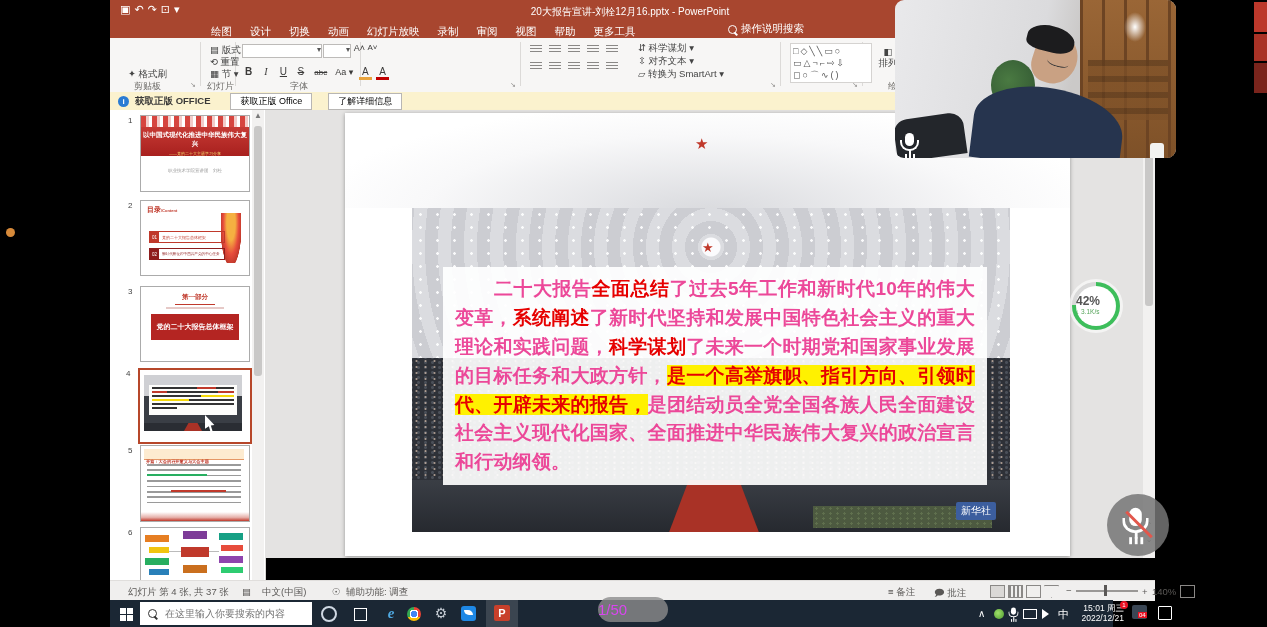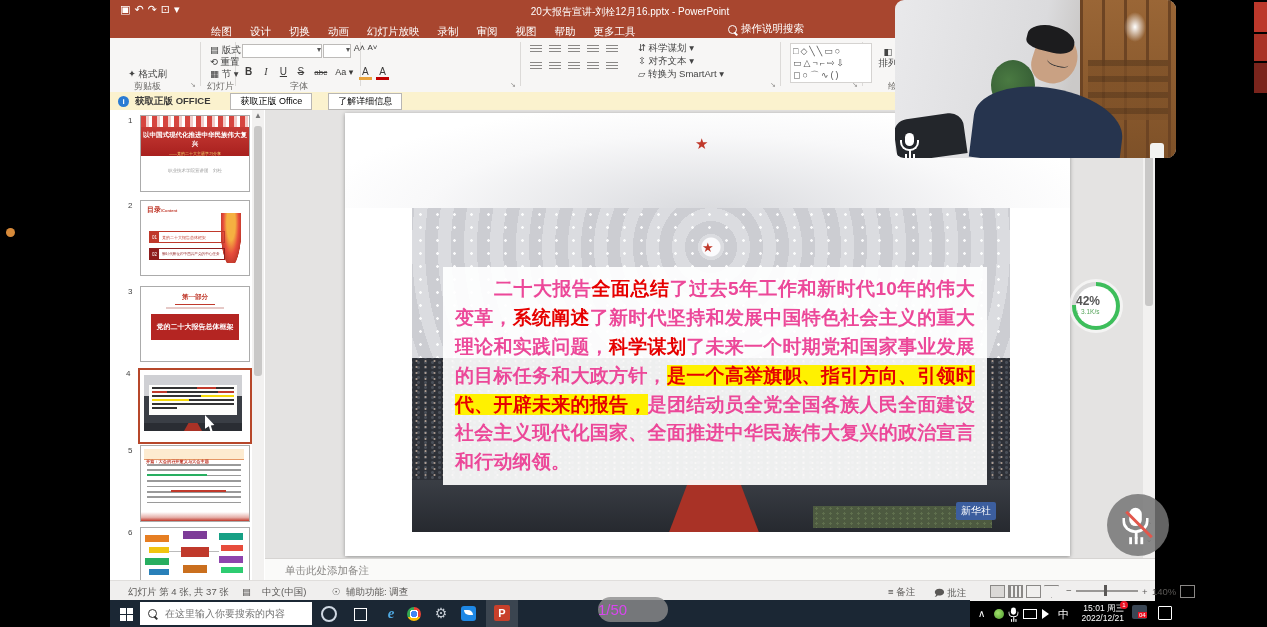--- a/index.html
+++ b/index.html
@@ -295,23 +295,20 @@
     <div class="abs slidepar" style="left:98px;top:154px;width:544px;box-sizing:border-box;padding:8px 12px;background:rgba(255,255,255,.92)" id="slide-par"><span class="sk">　　二十大报告</span><span class="sr">全面总结</span><span class="sk">了过去5年工作和新时代10年的伟大变革，</span><span class="sr">系统阐述</span><span class="sk">了新时代坚持和发展中国特色社会主义的重大理论和实践问题，</span><span class="sr">科学谋划</span><span class="sk">了未来一个时期党和国家事业发展的目标任务和大政方针，</span><span class="sh">是一个高举旗帜、指引方向、引领时代、开辟未来的报告，</span><span class="sk">是团结动员全党全国各族人民全面建设社会主义现代化国家、全面推进中华民族伟大复兴的政治宣言和行动纲领。</span></div>
   </div>
 
   <div class="abs sbar" style="left:1143px;top:110px;width:12px;height:448px">
     <div class="sarrow">▲</div>
     <div class="sthumb" style="position:absolute;left:2px;top:16px;width:8px;height:180px"></div>
     <div class="abs sarrow" style="left:0;top:410px;width:12px">⌃</div>
     <div class="abs sarrow" style="left:0;top:424px;width:12px">⌄</div>
   </div>
 
-  <div class="abs notes" style="left:265px;top:558px;width:890px;height:22px">
-    <span style="position:absolute;left:20px;top:5px">单击此处添加备注</span>
-  </div>
 
   <div class="abs statusbar" style="left:110px;top:580px;width:1045px;height:20px">
     <span class="abs" style="left:18px;top:5px">幻灯片 第 4 张, 共 37 张</span>
     <span class="abs" style="left:132px;top:5px">▤</span>
     <span class="abs" style="left:152px;top:5px">中文(中国)</span>
     <span class="abs" style="left:222px;top:5px">☉</span>
     <span class="abs" style="left:236px;top:5px">辅助功能: 调查</span>
     <span class="abs" style="left:778px;top:5px">≡ <span>备注</span></span>
     <span class="abs" style="left:824px;top:5px">🗩 <span>批注</span></span>
     <span class="viewico abs" style="left:880px;top:4px;background:#DAD8D6"></span>
@@ -319,21 +316,21 @@
     <span class="viewico abs" style="left:916px;top:4px"></span>
     <span class="viewico abs" style="left:934px;top:4px;clip-path:polygon(0 0,100% 0,50% 100%)"></span>
     <span class="abs" style="left:956px;top:4px">−</span>
     <span class="abs" style="left:966px;top:9px;width:62px;height:2px;background:#9a9896"></span>
     <span class="abs" style="left:994px;top:4px;width:3px;height:11px;background:#5a5856"></span>
     <span class="abs" style="left:1032px;top:5px">+</span>
     <span class="abs" style="left:1042px;top:5px">140%</span>
     <span class="viewico abs" style="left:1070px;top:4px"></span>
   </div>
 
-  <div class="abs taskbar" style="left:110px;top:600px;width:860px;height:27px">
+  <div class="abs taskbar" style="left:110px;top:600px;width:1003px;height:27px">
     <div class="abs tico" style="left:4px;top:6px;width:24px;height:16px">
       <span style="width:13px;height:13px;display:inline-block;background:
         linear-gradient(#fff,#fff) 0 0/6px 6px no-repeat,
         linear-gradient(#fff,#fff) 7px 0/6px 6px no-repeat,
         linear-gradient(#fff,#fff) 0 7px/6px 6px no-repeat,
         linear-gradient(#fff,#fff) 7px 7px/6px 6px no-repeat"></span>
     </div>
     <div class="tsearch abs" style="left:30px;top:2px;width:164px;height:23px;padding-left:8px">
       <span class="lens" style="color:#333"></span>
       <input placeholder="在这里输入你要搜索的内容" style="">

